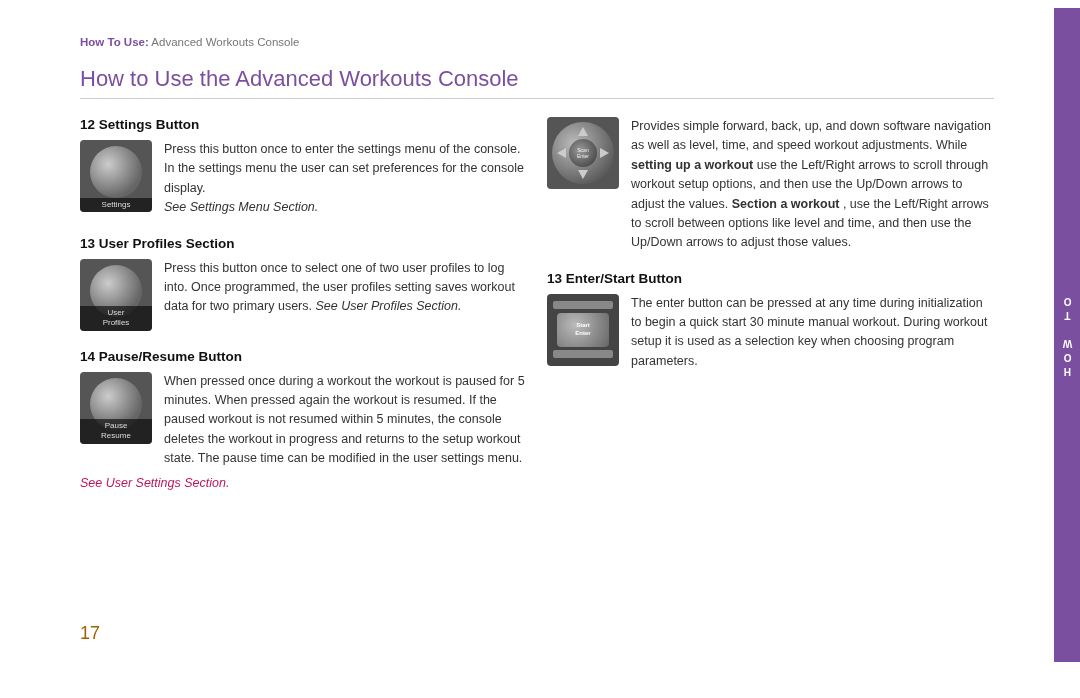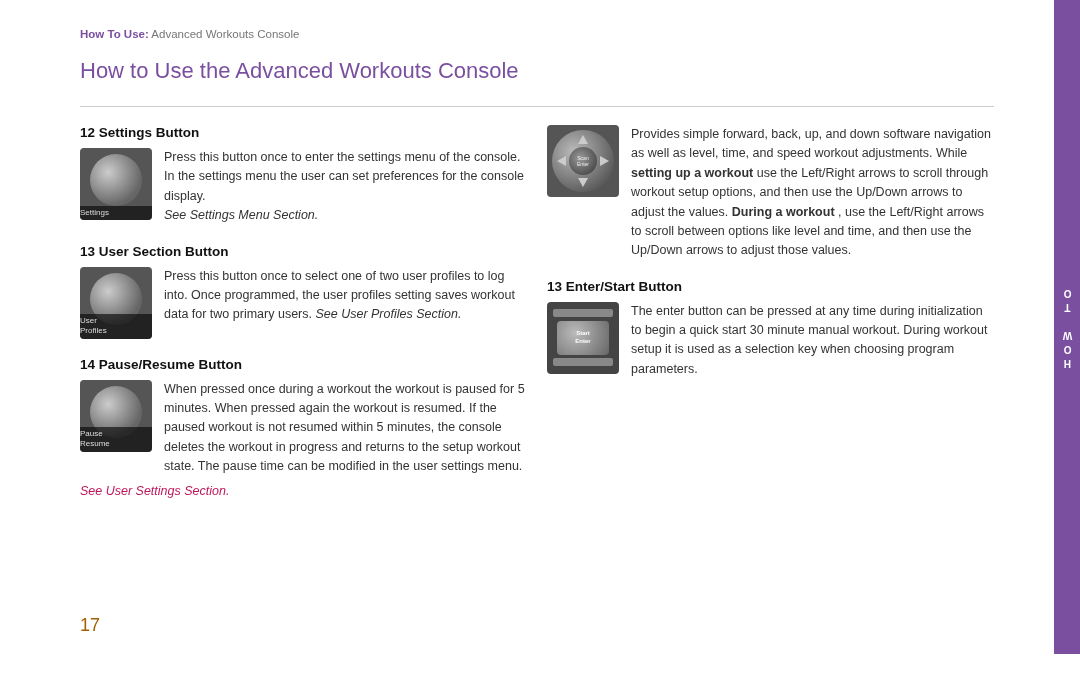--- a/index.html
+++ b/index.html
@@ -12,20 +12,21 @@
       height: 698px;
       overflow: hidden;
       position: relative;
     }
 
     .page-container {
       width: 1080px;
       height: 654px;
       display: flex;
       position: relative;
+      margin-top: 8px;
     }
 
     .main-content {
       flex: 1;
       padding: 28px 60px 28px 80px;
       position: relative;
     }
 
     
     .breadcrumb {
@@ -37,21 +38,21 @@
       color: #7B4FA0;
       font-weight: bold;
     }
 
     
     .page-title {
       color: #7B4FA0;
       font-size: 22px;
       font-weight: 400;
       margin-bottom: 18px;
-      padding-bottom: 22px;
+      padding-bottom: 6px;
       border-bottom: 1px solid #ccc;
     }
 
     
     .columns {
       display: flex;
       gap: 20px;
     }
 
     .col-left {
@@ -107,21 +108,21 @@
       position: absolute;
       top: 6px;
       left: 50%;
       transform: translateX(-50%);
     }
 
     .btn-image .label-bar {
       background: rgba(0,0,0,0.6);
       color: #ddd;
       font-size: 8px;
-      text-align: left;
+      text-align: center;
       width: 100%;
       padding: 2px 0;
       position: absolute;
       bottom: 0;
       line-height: 1.3;
     }
 
     
     .nav-image {
       width: 72px;
@@ -283,21 +284,21 @@
             </div>
             <div class="text-block">
               <span>Press this button once to enter the settings menu of the console. In the settings menu the user can set preferences for the console display.</span>
               <br><span class="italic">See Settings Menu Section.</span>
             </div>
           </div>
         </div>
 
         <div class="section">
           <div class="section-title">
-            <span class="num">13</span>&nbsp;<span>User Section Button</span>
+            <span class="num">13</span>&nbsp;<span>User Profiles Section</span>
           </div>
           <div class="section-body">
             <div class="btn-image">
               <div class="circle-top"></div>
               <div class="label-bar">
                 <span>User</span><br>
                 <span>Profiles</span>
               </div>
             </div>
             <div class="text-block">
@@ -348,21 +349,21 @@
                     <span>Scan</span><br>
                     <span>Enter</span>
                   </div>
                 </div>
               </div>
             </div>
             <div class="text-block">
               <span>Provides simple forward, back, up, and down software navigation as well as level, time, and speed workout adjustments. While</span>
               <span class="bold">setting up a workout</span>
               <span> use the Left/Right arrows to scroll through workout setup options, and then use the Up/Down arrows to adjust the values.</span>
-              <span class="bold">During a workout</span>
+              <span class="bold">Section a workout</span>
               <span>, use the Left/Right arrows to scroll between options like level and time, and then use the Up/Down arrows to adjust those values.</span>
             </div>
           </div>
         </div>
 
         <div class="section">
           <div class="section-title">
             <span class="num">13</span>&nbsp;<span>Enter/Start Button</span>
           </div>
           <div class="section-body">

